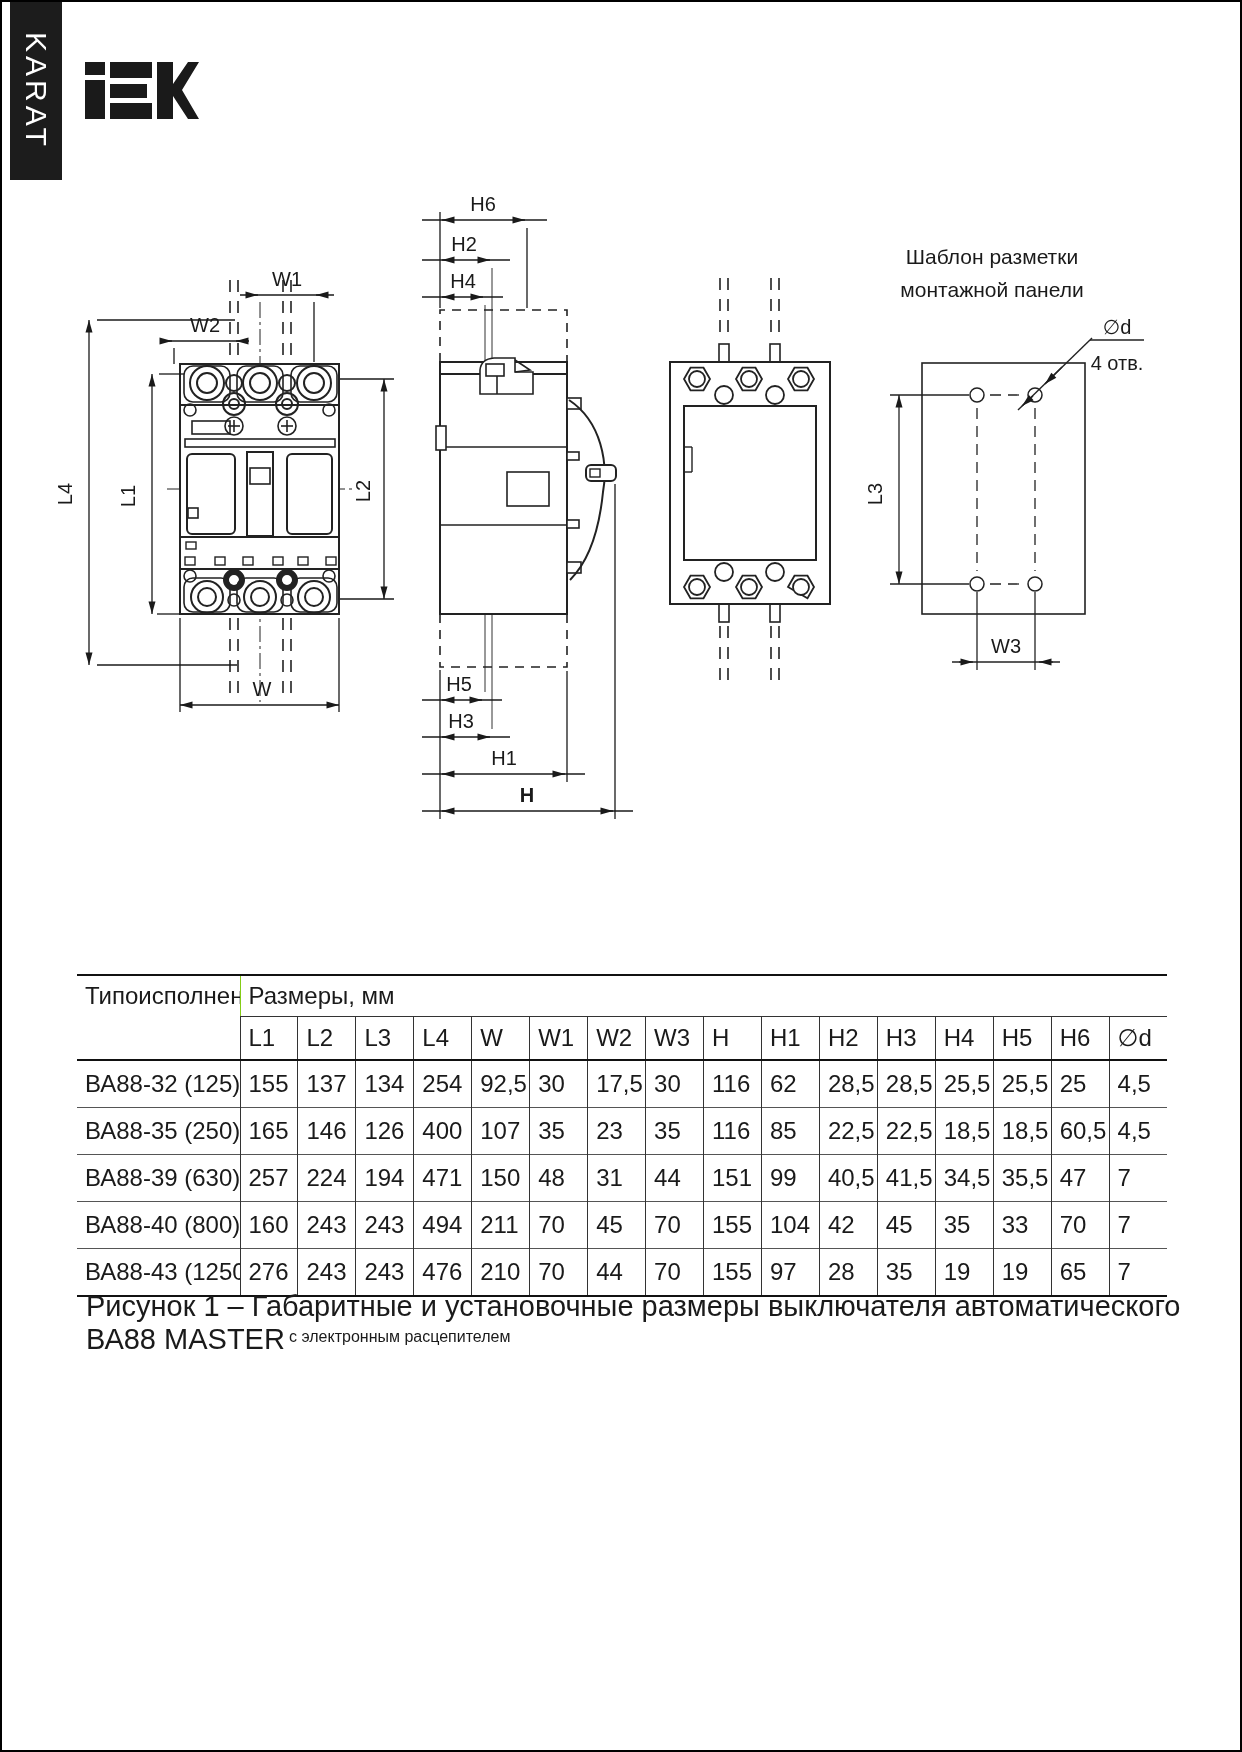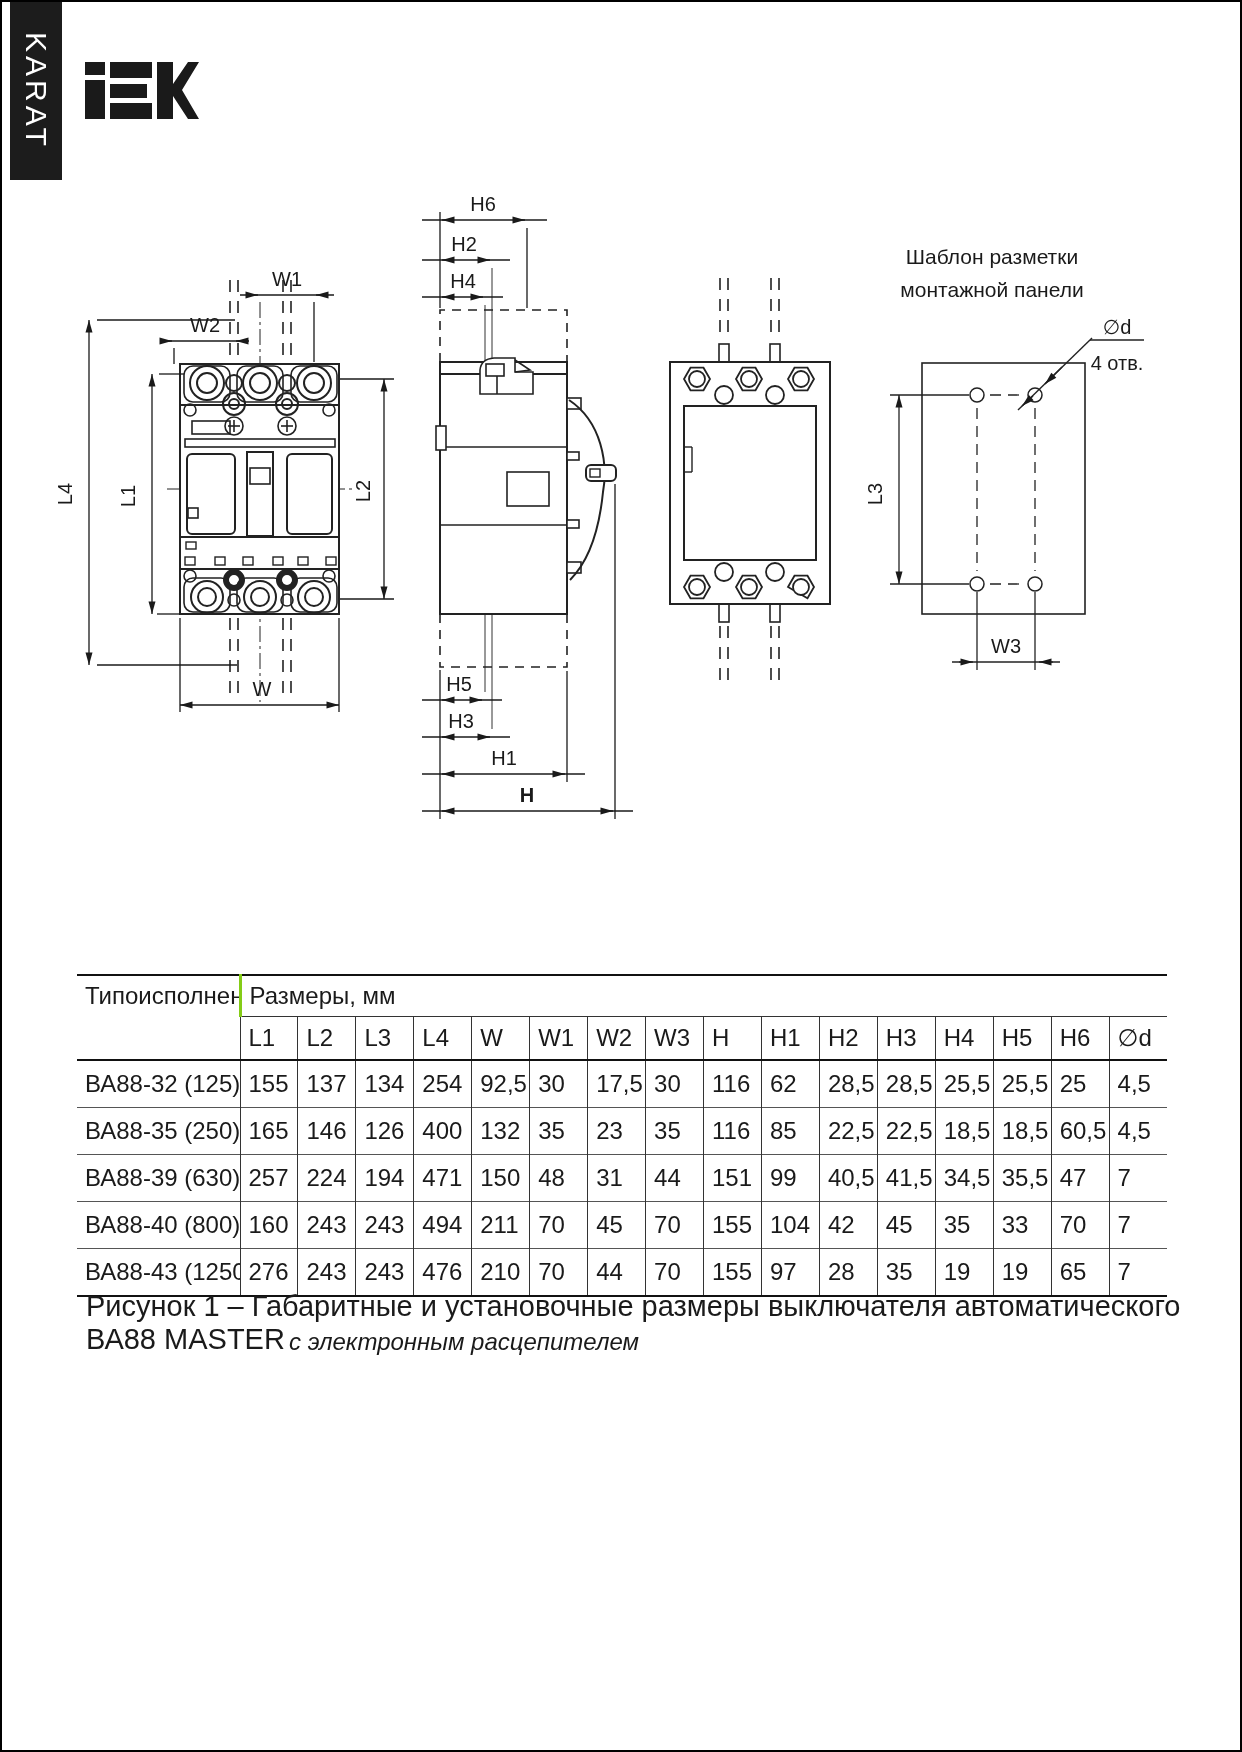--- a/index.html
+++ b/index.html
@@ -17,29 +17,29 @@
   .drawings{position:absolute;left:0;top:0;width:1242px;height:880px;}
   svg text{font-family:"Liberation Sans",sans-serif;fill:#1a1a1a;}
   .dim-label{font-size:20px;}
   .tpl-title{font-size:21px;}
   
   .dim-table-wrap{position:absolute;left:75px;top:972px;width:1090px;}
   table.dims{border-collapse:collapse;table-layout:fixed;width:1090px;font-size:24px;}
   table.dims th,table.dims td{font-weight:400;text-align:left;padding:6px 4px 6px 8px;white-space:nowrap;overflow:hidden;}
   table.dims thead th{border-top:2px solid #111;}
   th.type-head{vertical-align:top;border-bottom:2px solid #111;}
-  th.group-head{border-left:3px solid #84cc16;border-bottom:1px solid #333;}
+  th.group-head{border-left:1px solid #84cc16;border-bottom:1px solid #333;}
   table.dims thead tr.subhead th{border-left:1px solid #333;border-bottom:2px solid #111;border-top:none;padding-top:7px;padding-bottom:7px;}
   table.dims tbody td{border-top:1px solid #555;padding-top:9px;padding-bottom:9px;}
   table.dims tbody td + td{border-left:1px solid #333;}
   table.dims tbody tr:first-child td{border-top:none;}
   table.dims tbody tr:last-child td{border-bottom:2px solid #111;}
   
   .caption1{position:absolute;left:84px;top:1288px;font-size:29px;}
-  .caption2{position:absolute;left:287px;top:1326px;font-size:24px;font-style:italic;}
+  .caption2{position:absolute;left:287px;top:1326px;font-size:16px;}
 </style>
 </head>
 <body>
 
 <div class="page">
 
   <div class="karat-tab">KARAT</div>
 
   <svg class="logo" width="120" height="66" viewBox="82 56 120 66">
     <g fill="#1a1a1a">
@@ -443,21 +443,21 @@
             <td>25,5</td>
             <td>25</td>
             <td>4,5</td>
           </tr>
           <tr>
             <td>ВА88-35 (250)</td>
             <td>165</td>
             <td>146</td>
             <td>126</td>
             <td>400</td>
-            <td>132</td>
+            <td>107</td>
             <td>35</td>
             <td>23</td>
             <td>35</td>
             <td>116</td>
             <td>85</td>
             <td>22,5</td>
             <td>22,5</td>
             <td>18,5</td>
             <td>18,5</td>
             <td>60,5</td>

